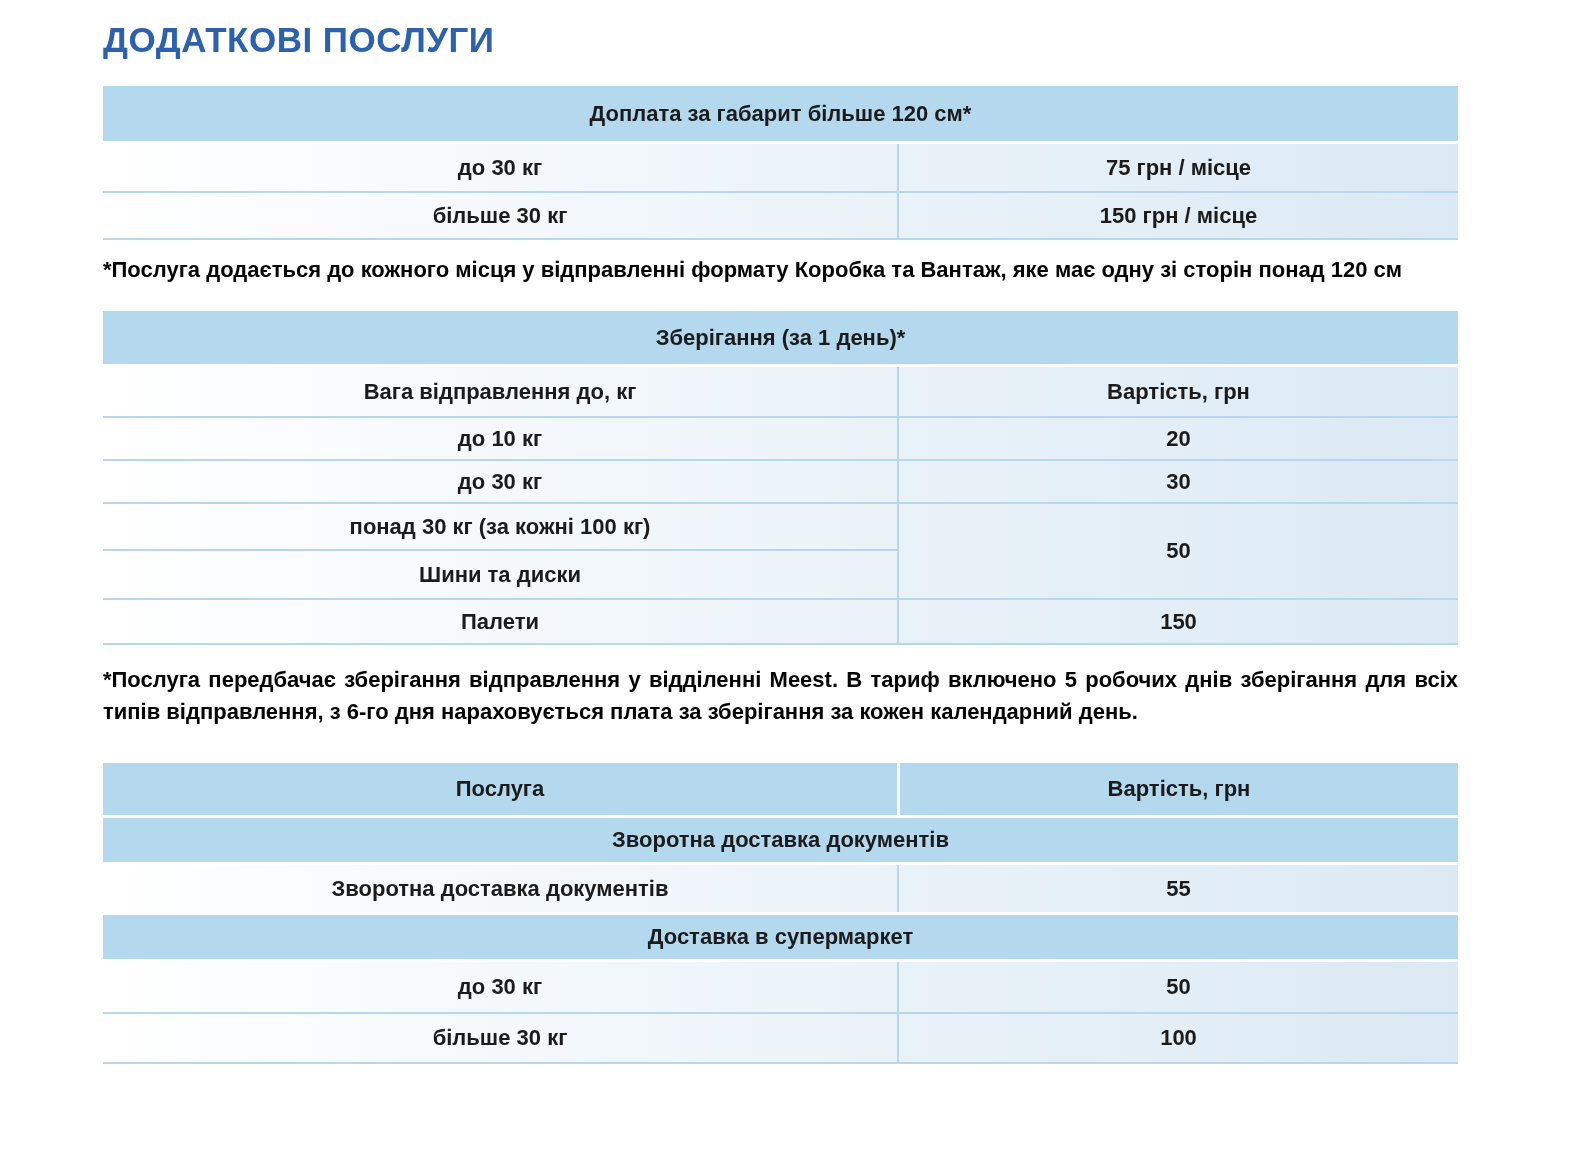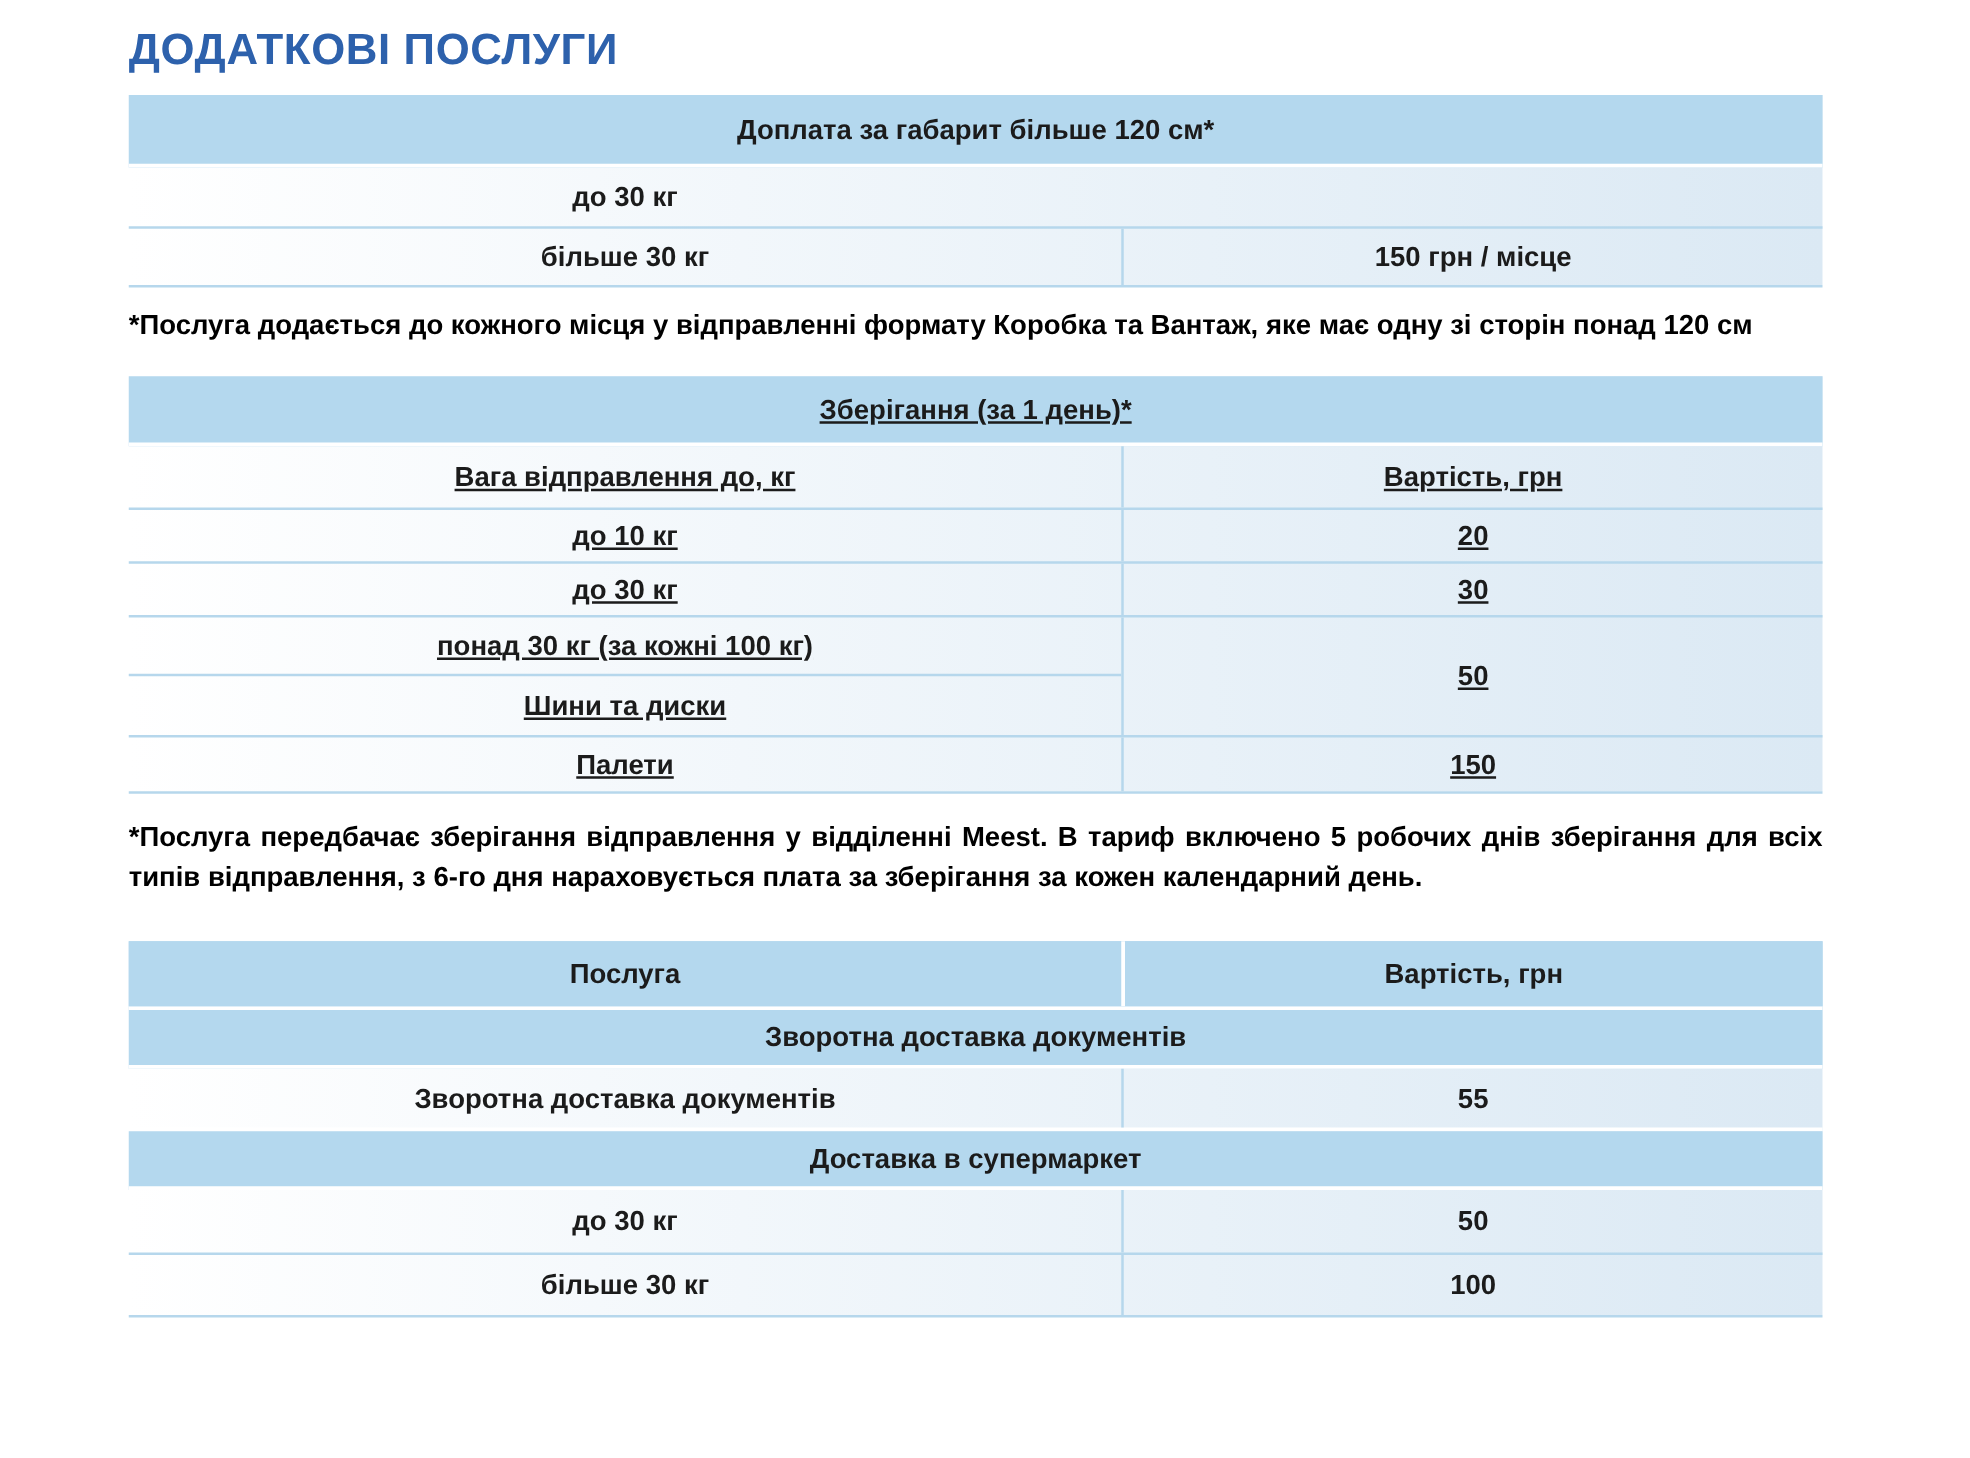--- a/index.html
+++ b/index.html
@@ -19,21 +19,21 @@
     color:var(--text);
   }
   .page{
     padding:20px 118px 30px 103px;
   }
   .title{
     font-size:35px;
     font-weight:800;
     color:var(--title-blue);
     letter-spacing:0.5px;
-    margin-bottom:16px;
+    margin-bottom:26px;
   }
   .tbl{
     width:100%;
     background:linear-gradient(90deg,#ffffff 0%,var(--grad-end) 100%);
     border-bottom:2px solid var(--border-blue);
   }
   .row{
     display:grid;
     grid-template-columns:var(--col-split) auto;
   }
@@ -81,34 +81,35 @@
   
   .note{
     font-size:22px;
     font-weight:600;
     line-height:32px;
     text-align:justify;
     color:#000000;
   }
   .mb-t1{margin-bottom:14px;}
   .mb-n1{margin-bottom:25px;}
-  .mb-t2{margin-bottom:19px;text-decoration:underline;}
+  .mb-t2{margin-bottom:19px;}
   .mb-n2{margin-bottom:35px;}
 </style>
 </head>
 <body>
 
 <div class="page">
 
   <h1 class="title">ДОДАТКОВІ ПОСЛУГИ</h1>
 
   <div class="tbl mb-t1">
     <div class="cell th full t1-head">Доплата за габарит більше 120 см*</div>
     <div class="row t1-row">
       <div class="cell">до 30 кг</div>
+      <div class="cell div-blue">75 грн / місце</div>
     </div>
     <div class="row t1-row">
       <div class="cell">більше 30 кг</div>
       <div class="cell div-blue">150 грн / місце</div>
     </div>
   </div>
 
   <p class="note mb-n1">*Послуга додається до кожного місця у відправленні формату Коробка та Вантаж, яке має одну зі сторін понад 120 см</p>
 
   <div class="tbl mb-t2">

